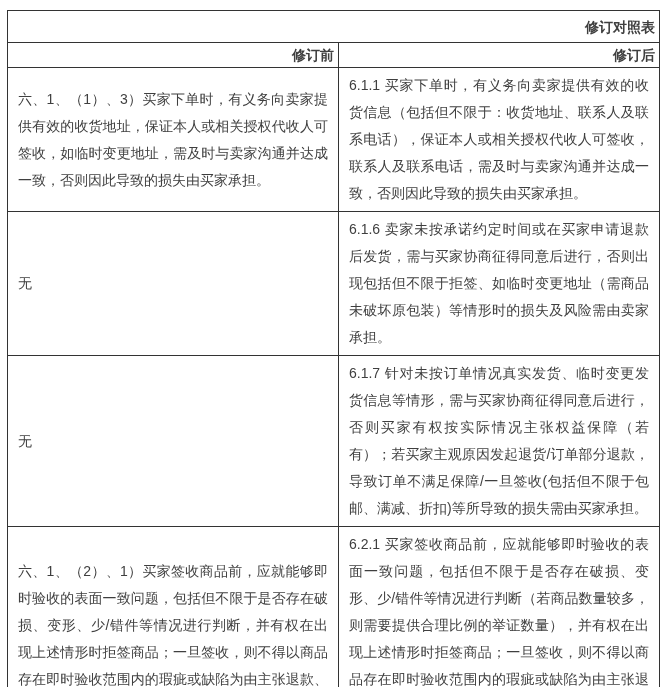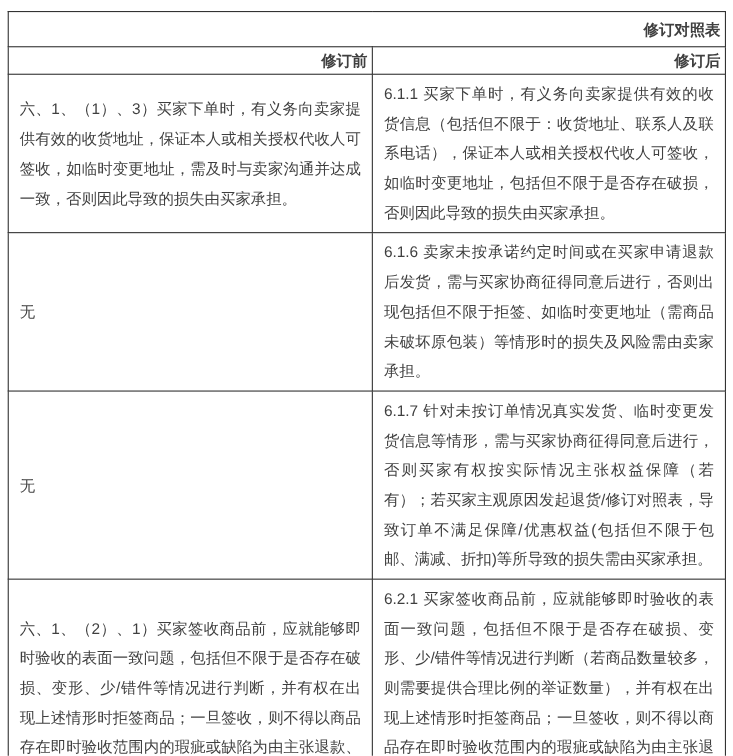--- a/index.html
+++ b/index.html
@@ -58,28 +58,28 @@
   <tbody>
     <tr class="title-row">
       <td colspan="2">修订对照表</td>
     </tr>
     <tr class="header-row">
       <td>修订前</td>
       <td>修订后</td>
     </tr>
     <tr class="body-row row-1">
       <td class="cell-text">六、1、（1）、3）买家下单时，有义务向卖家提供有效的收货地址，保证本人或相关授权代收人可签收，如临时变更地址，需及时与卖家沟通并达成一致，否则因此导致的损失由买家承担。</td>
-      <td class="cell-text">6.1.1 买家下单时，有义务向卖家提供有效的收货信息（包括但不限于：收货地址、联系人及联系电话），保证本人或相关授权代收人可签收，如临时变更地址，包括但不限于是否存在破损，否则因此导致的损失由买家承担。</td>
+      <td class="cell-text">6.1.1 买家下单时，有义务向卖家提供有效的收货信息（包括但不限于：收货地址、联系人及联系电话），保证本人或相关授权代收人可签收，联系人及联系电话，需及时与卖家沟通并达成一致，否则因此导致的损失由买家承担。</td>
     </tr>
     <tr class="body-row row-2">
       <td class="cell-text">无</td>
       <td class="cell-text">6.1.6 卖家未按承诺约定时间或在买家申请退款后发货，需与买家协商征得同意后进行，否则出现包括但不限于拒签、如临时变更地址（需商品未破坏原包装）等情形时的损失及风险需由卖家承担。</td>
     </tr>
     <tr class="body-row row-3">
       <td class="cell-text">无</td>
-      <td class="cell-text">6.1.7 针对未按订单情况真实发货、临时变更发货信息等情形，需与买家协商征得同意后进行，否则买家有权按实际情况主张权益保障（若有）；若买家主观原因发起退货/修订对照表，导致订单不满足保障/优惠权益(包括但不限于包邮、满减、折扣)等所导致的损失需由买家承担。</td>
+      <td class="cell-text">6.1.7 针对未按订单情况真实发货、临时变更发货信息等情形，需与买家协商征得同意后进行，否则买家有权按实际情况主张权益保障（若有）；若买家主观原因发起退货/订单部分退款，导致订单不满足保障/一旦签收(包括但不限于包邮、满减、折扣)等所导致的损失需由买家承担。</td>
     </tr>
     <tr class="body-row row-4">
       <td class="cell-text">六、1、（2）、1）买家签收商品前，应就能够即时验收的表面一致问题，包括但不限于是否存在破损、变形、少/错件等情况进行判断，并有权在出现上述情形时拒签商品；一旦签收，则不得以商品存在即时验收范围内的瑕疵或缺陷为由主张退款、退（换）货，但买家能够提供有效相反证据或交易双方另有约定的除外。卖家收款后遵循同样规则。</td>
       <td class="cell-text">6.2.1 买家签收商品前，应就能够即时验收的表面一致问题，包括但不限于是否存在破损、变形、少/错件等情况进行判断（若商品数量较多，则需要提供合理比例的举证数量），并有权在出现上述情形时拒签商品；一旦签收，则不得以商品存在即时验收范围内的瑕疵或缺陷为由主张退款、退（换）货，但买家能够提供有效相反证据或交易双方另有约定的除外。卖家收款后遵循同样规则。</td>
     </tr>
   </tbody>
 </table>
 
 </body></html>

